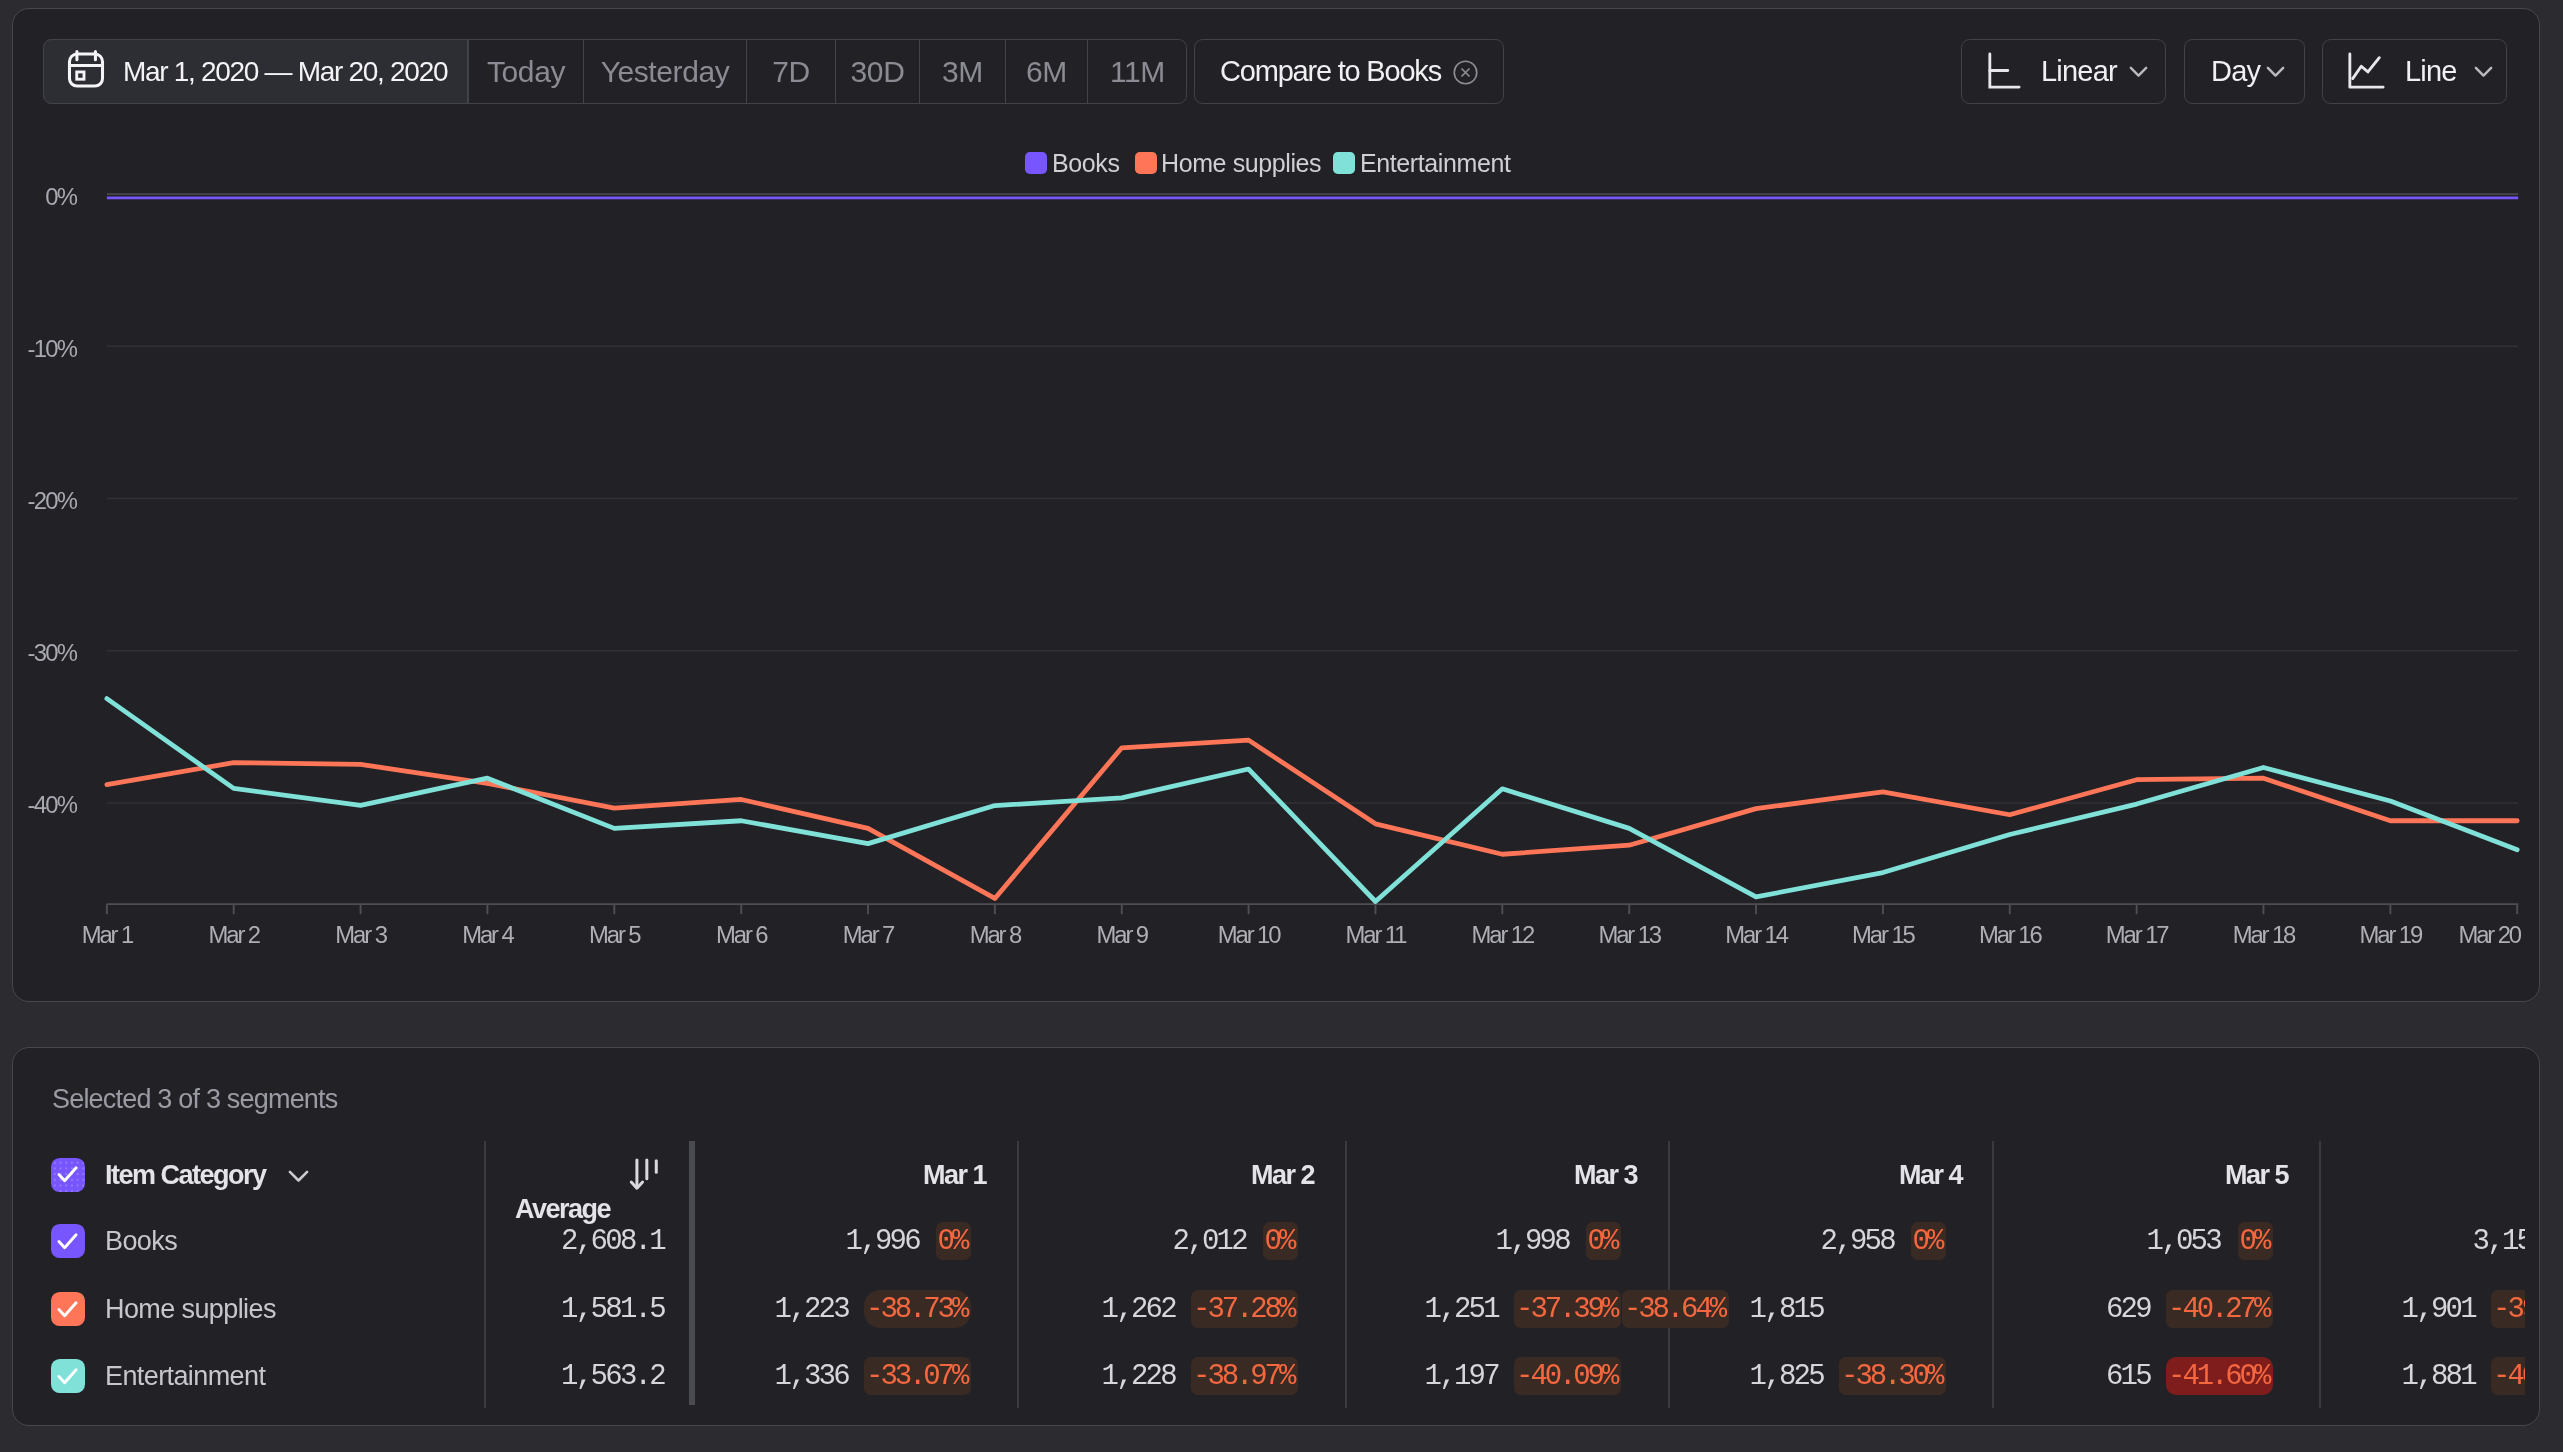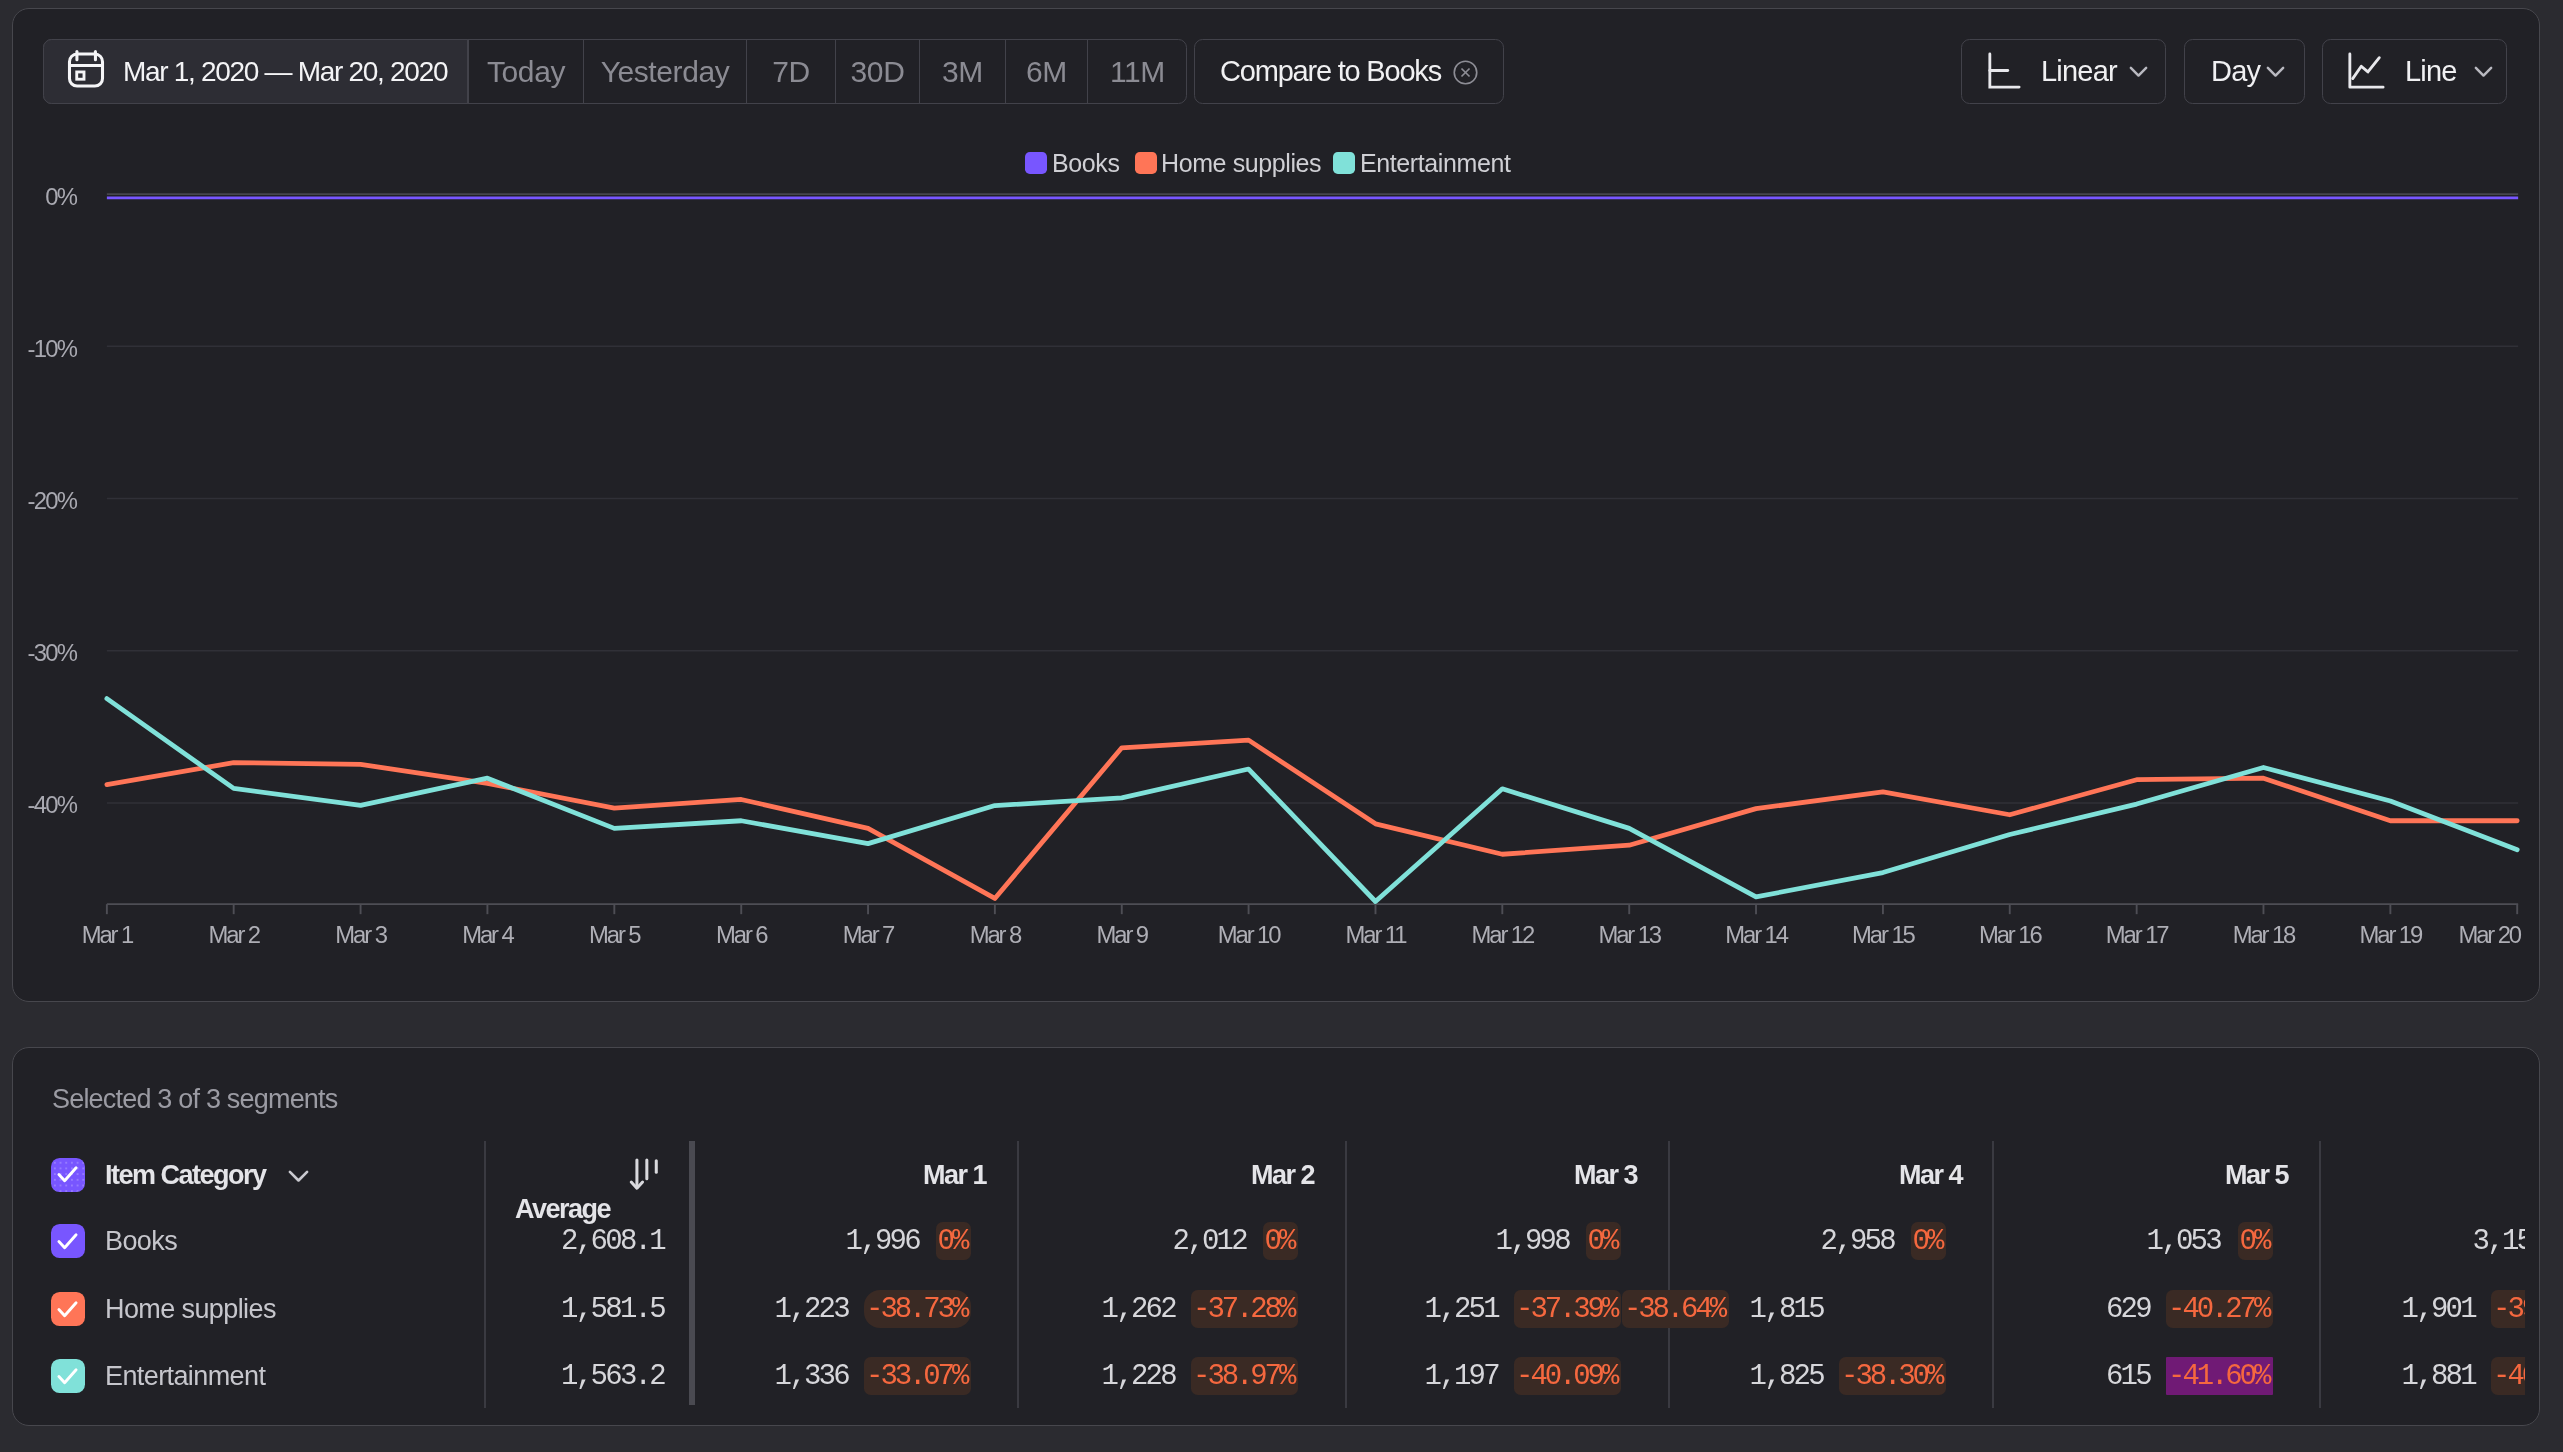--- a/index.html
+++ b/index.html
@@ -223,21 +223,21 @@
       <div style="position:absolute;left:793px;top:1357px;width:382px;height:38px;display:flex;align-items:center;justify-content:flex-end;font-family:'Liberation Mono',monospace;font-size:29px;letter-spacing:-2.7px;color:#d6d6da;">1,228</div>
       <div style="position:absolute;left:1297px;top:1356px;width:324px;height:40px;display:flex;align-items:center;justify-content:flex-end;">
         <span style="background:#3a2a24;border-radius:6.7px;padding:2.9px 4.8px 2.9px 1.9px;font-family:'Liberation Mono',monospace;font-size:29px;letter-spacing:-3.1px;color:#f5683f;">-40.09%</span>
       </div>
       <div style="position:absolute;left:1116px;top:1357px;width:382px;height:38px;display:flex;align-items:center;justify-content:flex-end;font-family:'Liberation Mono',monospace;font-size:29px;letter-spacing:-2.7px;color:#d6d6da;">1,197</div>
       <div style="position:absolute;left:1622px;top:1356px;width:324px;height:40px;display:flex;align-items:center;justify-content:flex-end;">
         <span style="background:#3a2a24;border-radius:6.7px;padding:2.9px 4.8px 2.9px 1.9px;font-family:'Liberation Mono',monospace;font-size:29px;letter-spacing:-3.1px;color:#f5683f;">-38.30%</span>
       </div>
       <div style="position:absolute;left:1441px;top:1357px;width:382px;height:38px;display:flex;align-items:center;justify-content:flex-end;font-family:'Liberation Mono',monospace;font-size:29px;letter-spacing:-2.7px;color:#d6d6da;">1,825</div>
       <div style="position:absolute;left:1949px;top:1356px;width:324px;height:40px;display:flex;align-items:center;justify-content:flex-end;">
-        <span style="background:#701a75;border-radius:1px;padding:2.9px 4.8px 2.9px 1.9px;font-family:'Liberation Mono',monospace;font-size:29px;letter-spacing:-3.1px;color:#f5683f;">-41.60%</span>
+        <span style="background:#7f1d1d;border-radius:10px;padding:2.9px 4.8px 2.9px 1.9px;font-family:'Liberation Mono',monospace;font-size:29px;letter-spacing:-3.1px;color:#f5683f;">-41.60%</span>
       </div>
       <div style="position:absolute;left:1768px;top:1357px;width:382px;height:38px;display:flex;align-items:center;justify-content:flex-end;font-family:'Liberation Mono',monospace;font-size:29px;letter-spacing:-2.7px;color:#d6d6da;">615</div>
       <div style="position:absolute;left:2274px;top:1356px;width:324px;height:40px;display:flex;align-items:center;justify-content:flex-end;">
         <span style="background:#3a2a24;border-radius:6.7px;padding:2.9px 4.8px 2.9px 1.9px;font-family:'Liberation Mono',monospace;font-size:29px;letter-spacing:-3.1px;color:#f5683f;">-40.72%</span>
       </div>
       <div style="position:absolute;left:2093px;top:1357px;width:382px;height:38px;display:flex;align-items:center;justify-content:flex-end;font-family:'Liberation Mono',monospace;font-size:29px;letter-spacing:-2.7px;color:#d6d6da;">1,881</div>
 </div>
 </div>
 
 </body></html>

